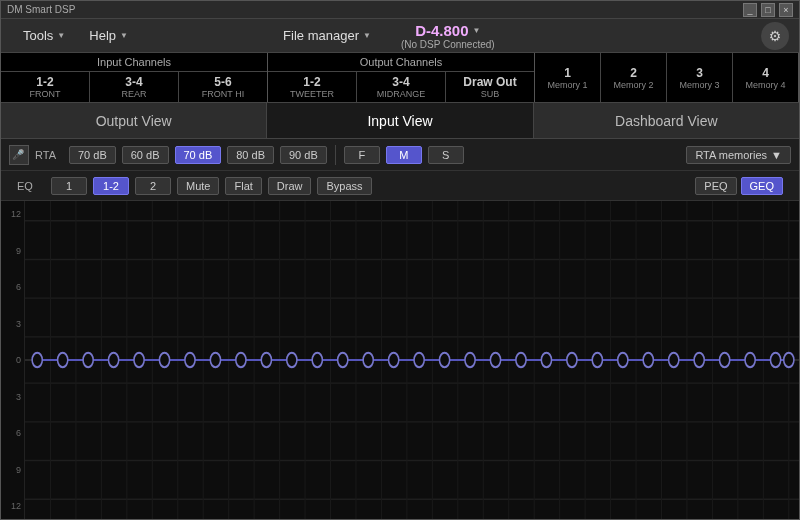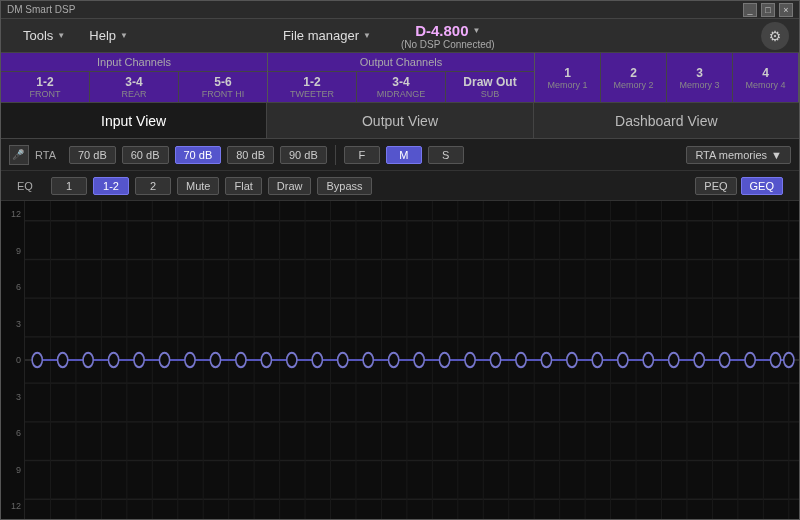--- a/index.html
+++ b/index.html
@@ -113,21 +113,21 @@
       background: #444;
       border-radius: 50%;
       display: flex;
       align-items: center;
       justify-content: center;
       font-size: 14px;
     }
 
     
     .channel-header {
-      background: #4c1d95;
+      background: #000000;
       height: 50px;
       display: flex;
       border-bottom: 1px solid #444;
     }
     .channel-group {
       display: flex;
       flex-direction: column;
       border-right: 1px solid #555;
     }
     .channel-group-title {
@@ -382,25 +382,25 @@
         </div>
         <div class="channel-tab">
           <span class="ch-num">4</span>
           <span class="ch-label">Memory 4</span>
         </div>
       </div>
     </div>
   </div>
 
   <div class="view-selector">
+    <div class="view-btn">
+      <span>Output View</span>
+    </div>
     <div class="view-btn active">
       <span>Input View</span>
-    </div>
-    <div class="view-btn">
-      <span>Output View</span>
     </div>
     <div class="view-btn">
       <span>Dashboard View</span>
     </div>
   </div>
 
   <div class="main-content">
 
     <div class="controls-row">
 

